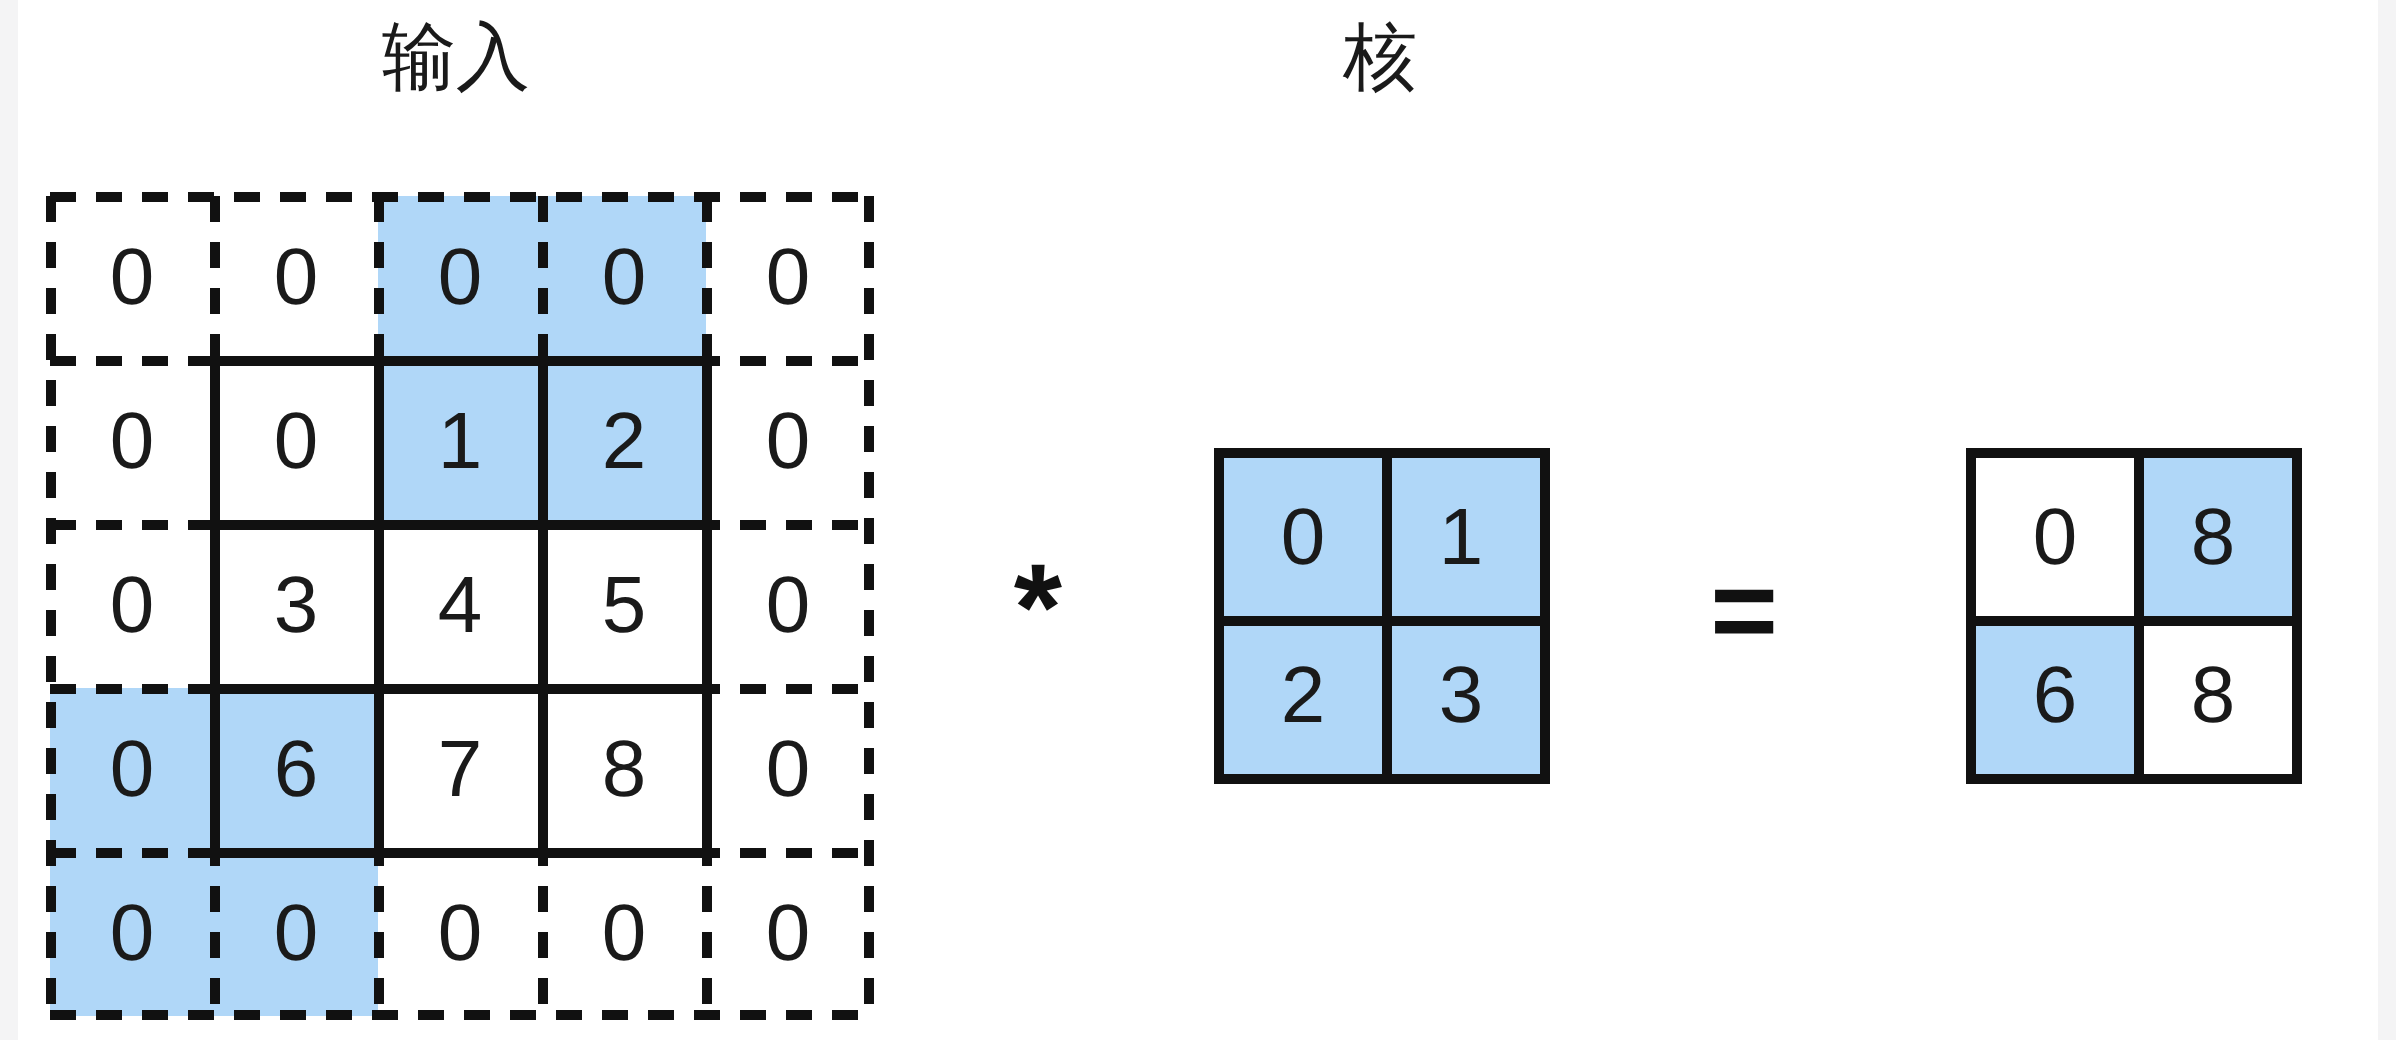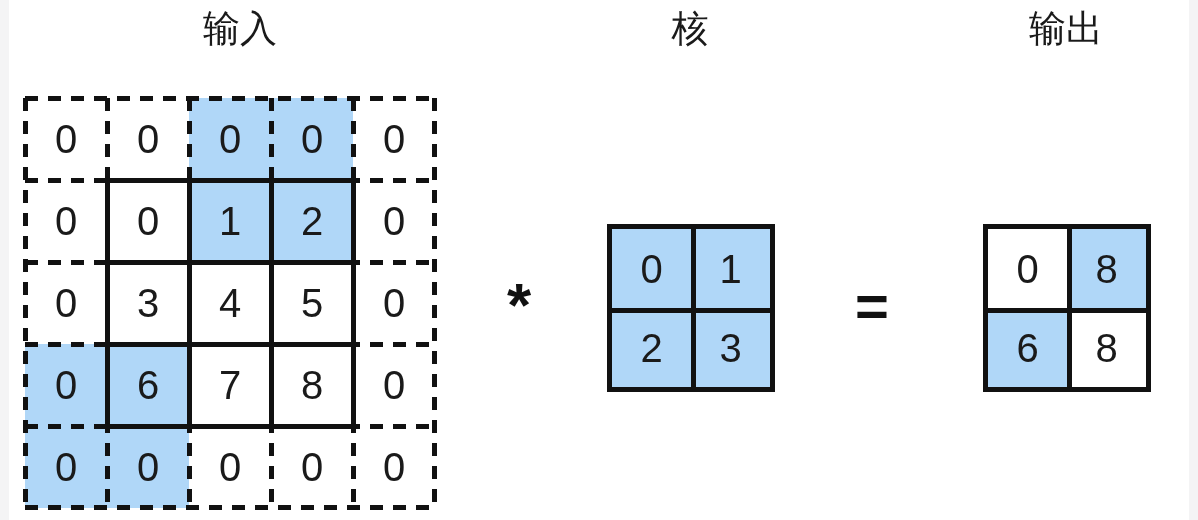--- a/index.html
+++ b/index.html
@@ -35,21 +35,21 @@
   .panel-title {
     position: absolute;
     font-size: 37px;
     line-height: 1;
     color: #1a1a1a;
     white-space: nowrap;
     text-align: center;
     font-weight: 400;
     transform: translateX(-50%);
   }
-  #title-input  { left: 240px; top: 10px; }
+  #title-input  { left: 228px; top: 10px; }
   #title-kernel { left: 690px; top: 10px; }
   #title-output { left: 1066px; top: 10px; }
 
   
   .cell {
     position: absolute;
     display: flex;
     align-items: center;
     justify-content: center;
     font-size: 40px;
@@ -152,21 +152,20 @@
 </head>
 <body>
 
 <div id="stage">
 
   <div class="edge-band left"></div>
   <div class="edge-band right"></div>
 
   <div class="panel-title" id="title-input">输入</div>
   <div class="panel-title" id="title-kernel">核</div>
-  <div class="panel-title" id="title-output">输出</div>
 
   <div id="input-grid">
 
     <div class="fill" style="left:164px; top:0px; width:164px; height:164px;"></div>
     <div class="fill" style="left:0px; top:246px; width:164px; height:164px;"></div>
 
     <div class="dash-h" style="top:-2px;"></div>
     <div class="dash-h" style="top:80px;"></div>
     <div class="dash-h" style="top:162px;"></div>
     <div class="dash-h" style="top:244px;"></div>

